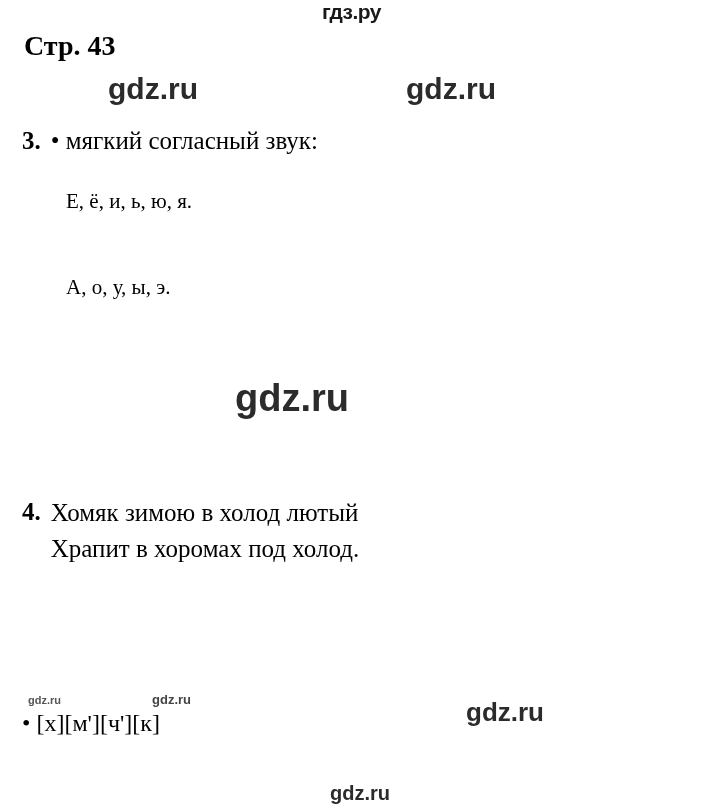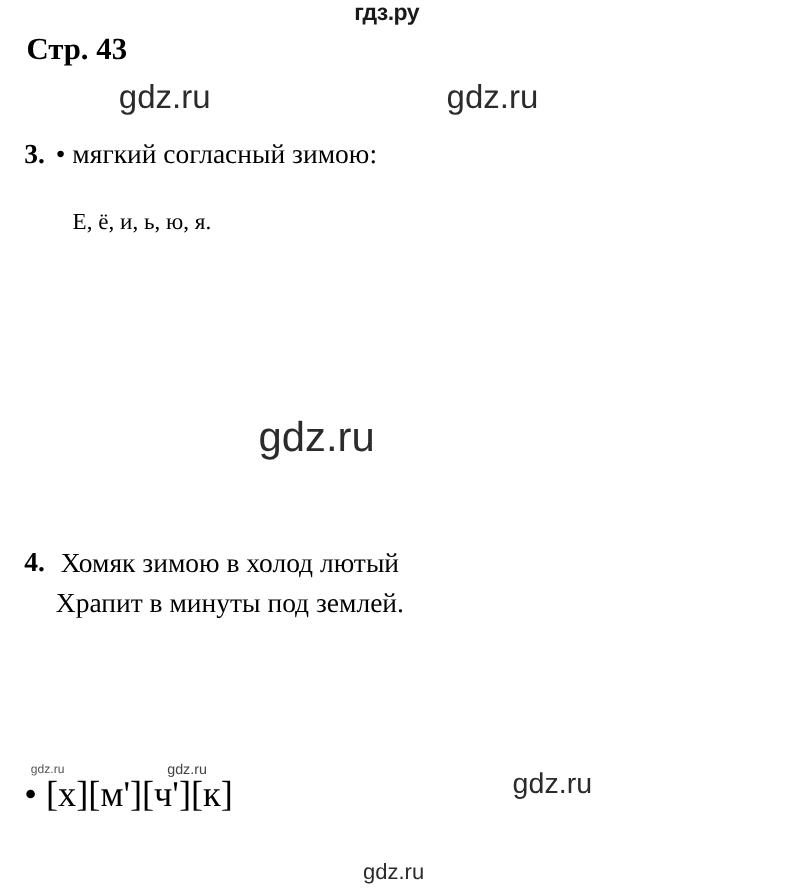--- a/index.html
+++ b/index.html
@@ -30,21 +30,21 @@
     font-weight: bold;
     font-size: 21px;
     letter-spacing: -0.5px;
     color: #1a1a1a;
   }
 
   
   .wm {
     position: absolute;
     font-family: "Liberation Sans", sans-serif;
-    font-weight: normal;
+    font-weight: bold;
     color: #2b2b2b;
     white-space: nowrap;
     pointer-events: none;
   }
   .wm-1 { left: 108px; top: 72px;  font-size: 30px; }
   .wm-2 { left: 406px; top: 72px;  font-size: 30px; }
   .wm-3 { left: 235px; top: 377px; font-size: 38px; }
   .wm-4 { left: 28px;  top: 694px; font-size: 11px; color: #555; }
   .wm-5 { left: 152px; top: 692px; font-size: 13px; color: #444; }
   .wm-6 { left: 466px; top: 697px; font-size: 26px; }
@@ -92,28 +92,27 @@
   .indent-answer {
     font-size: 21px;
     line-height: 34px;
     margin-left: 44px;
   }
   .gap-sm { height: 26px; }
 
   .poem {
     font-size: 25px;
     line-height: 36px;
-    text-align: center;
   }
 
   .final-row {
     position: absolute;
     left: 22px;
     top: 706px;
-    font-size: 33px;
+    font-size: 24px;
     line-height: 34px;
     text-align: right;
   }
 </style>
 </head>
 <body>
 
 <div class="page">
 
   <div class="top-logo">гдз.ру</div>
@@ -126,35 +125,36 @@
   <div class="wm wm-4">gdz.ru</div>
   <div class="wm wm-5">gdz.ru</div>
   <div class="wm wm-6">gdz.ru</div>
   <div class="wm wm-7">gdz.ru</div>
 
   <div class="ex3">
     <div class="row">
       <span class="ex-num">3.</span>
       <span class="bullet-line">
         <span>•</span>
-        <span>мягкий согласный зимою:</span>
+        <span>мягкий согласный звук:</span>
       </span>
     </div>
     <div class="gap-sm"></div>
     <div class="indent-answer">Е, ё, и, ь, ю, я.</div>
     <div class="gap-sm"></div>
     <div class="gap-sm"></div>
+    <div class="indent-answer">А, о, у, ы, э.</div>
   </div>
 
   <div class="ex4">
     <div class="row">
       <span class="ex-num">4.</span>
       <div class="poem">
         <div>Хомяк зимою в холод лютый</div>
-        <div>Храпит в минуты под землей.</div>
+        <div>Храпит в хоромах под холод.</div>
       </div>
     </div>
   </div>
 
   <div class="final-row">
     <span>•</span>
     <span>[х][м'][ч'][к]</span>
   </div>
 
 </div>

